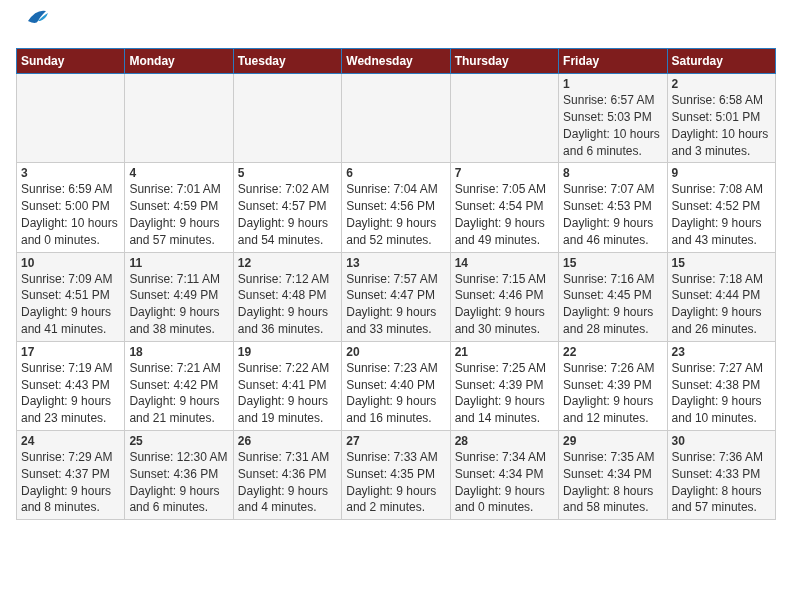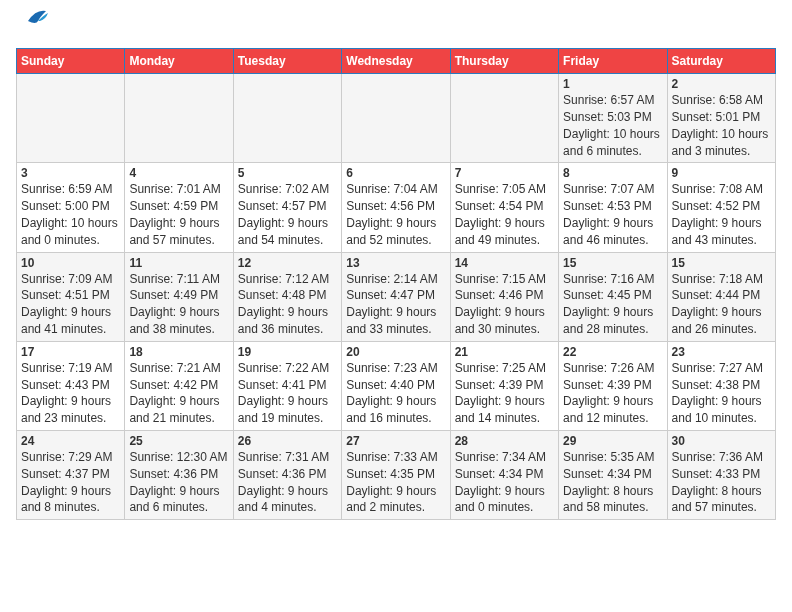--- a/index.html
+++ b/index.html
@@ -37,21 +37,21 @@
     .subtitle {
       font-size: 15px;
       color: #555;
     }
     table {
       width: 100%;
       border-collapse: collapse;
       font-size: 11px;
     }
     thead tr th {
-      background: #ef4444;
+      background: #7f1d1d;
       color: #fff;
       padding: 5px 4px;
       text-align: left;
       font-size: 12px;
       border: 1px solid #2a7abf;
     }
     tbody tr td {
       border: 1px solid #ccc;
       vertical-align: top;
       padding: 3px 4px;
@@ -199,21 +199,21 @@
         </td>
         <td>
           <span class="day-num">12</span>
           <div class="day-info">Sunrise: 7:12 AM
 Sunset: 4:48 PM
 Daylight: 9 hours
 and 36 minutes.</div>
         </td>
         <td>
           <span class="day-num">13</span>
-          <div class="day-info">Sunrise: 2:14 AM
+          <div class="day-info">Sunrise: 7:57 AM
 Sunset: 4:47 PM
 Daylight: 9 hours
 and 33 minutes.</div>
         </td>
         <td>
           <span class="day-num">14</span>
           <div class="day-info">Sunrise: 7:15 AM
 Sunset: 4:46 PM
 Daylight: 9 hours
 and 30 minutes.</div>
@@ -315,21 +315,21 @@
         </td>
         <td>
           <span class="day-num">28</span>
           <div class="day-info">Sunrise: 7:34 AM
 Sunset: 4:34 PM
 Daylight: 9 hours
 and 0 minutes.</div>
         </td>
         <td>
           <span class="day-num">29</span>
-          <div class="day-info">Sunrise: 5:35 AM
+          <div class="day-info">Sunrise: 7:35 AM
 Sunset: 4:34 PM
 Daylight: 8 hours
 and 58 minutes.</div>
         </td>
         <td>
           <span class="day-num">30</span>
           <div class="day-info">Sunrise: 7:36 AM
 Sunset: 4:33 PM
 Daylight: 8 hours
 and 57 minutes.</div>

